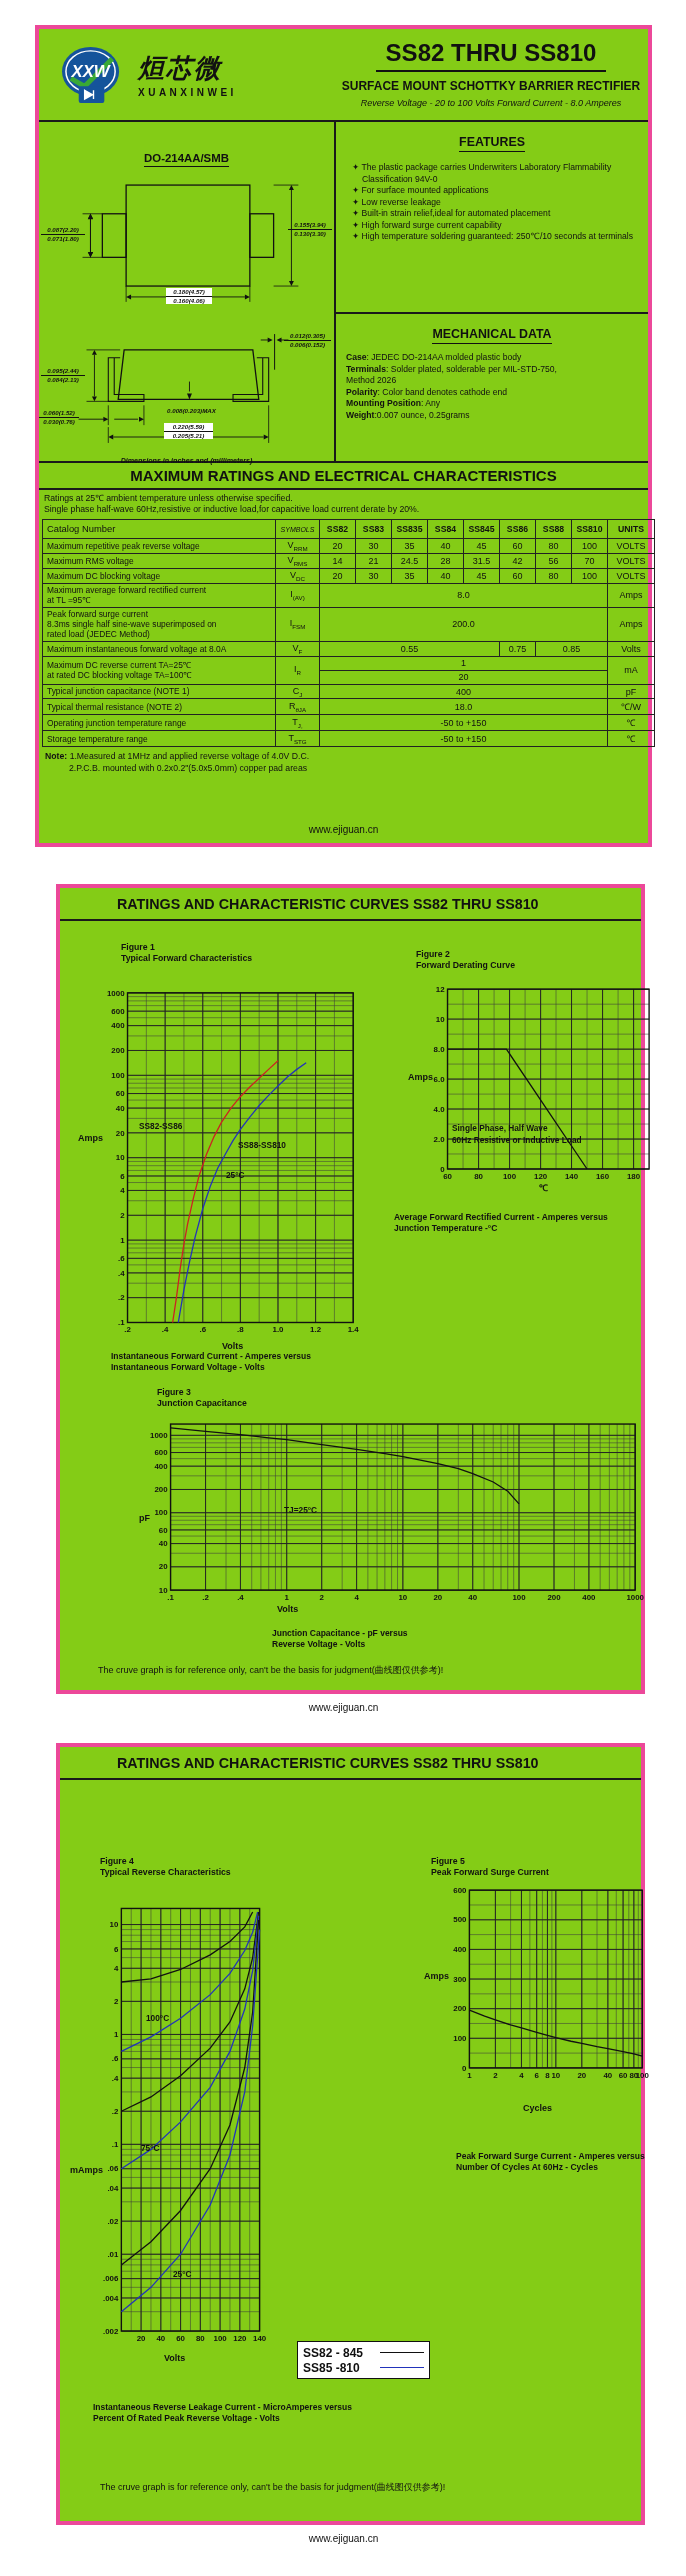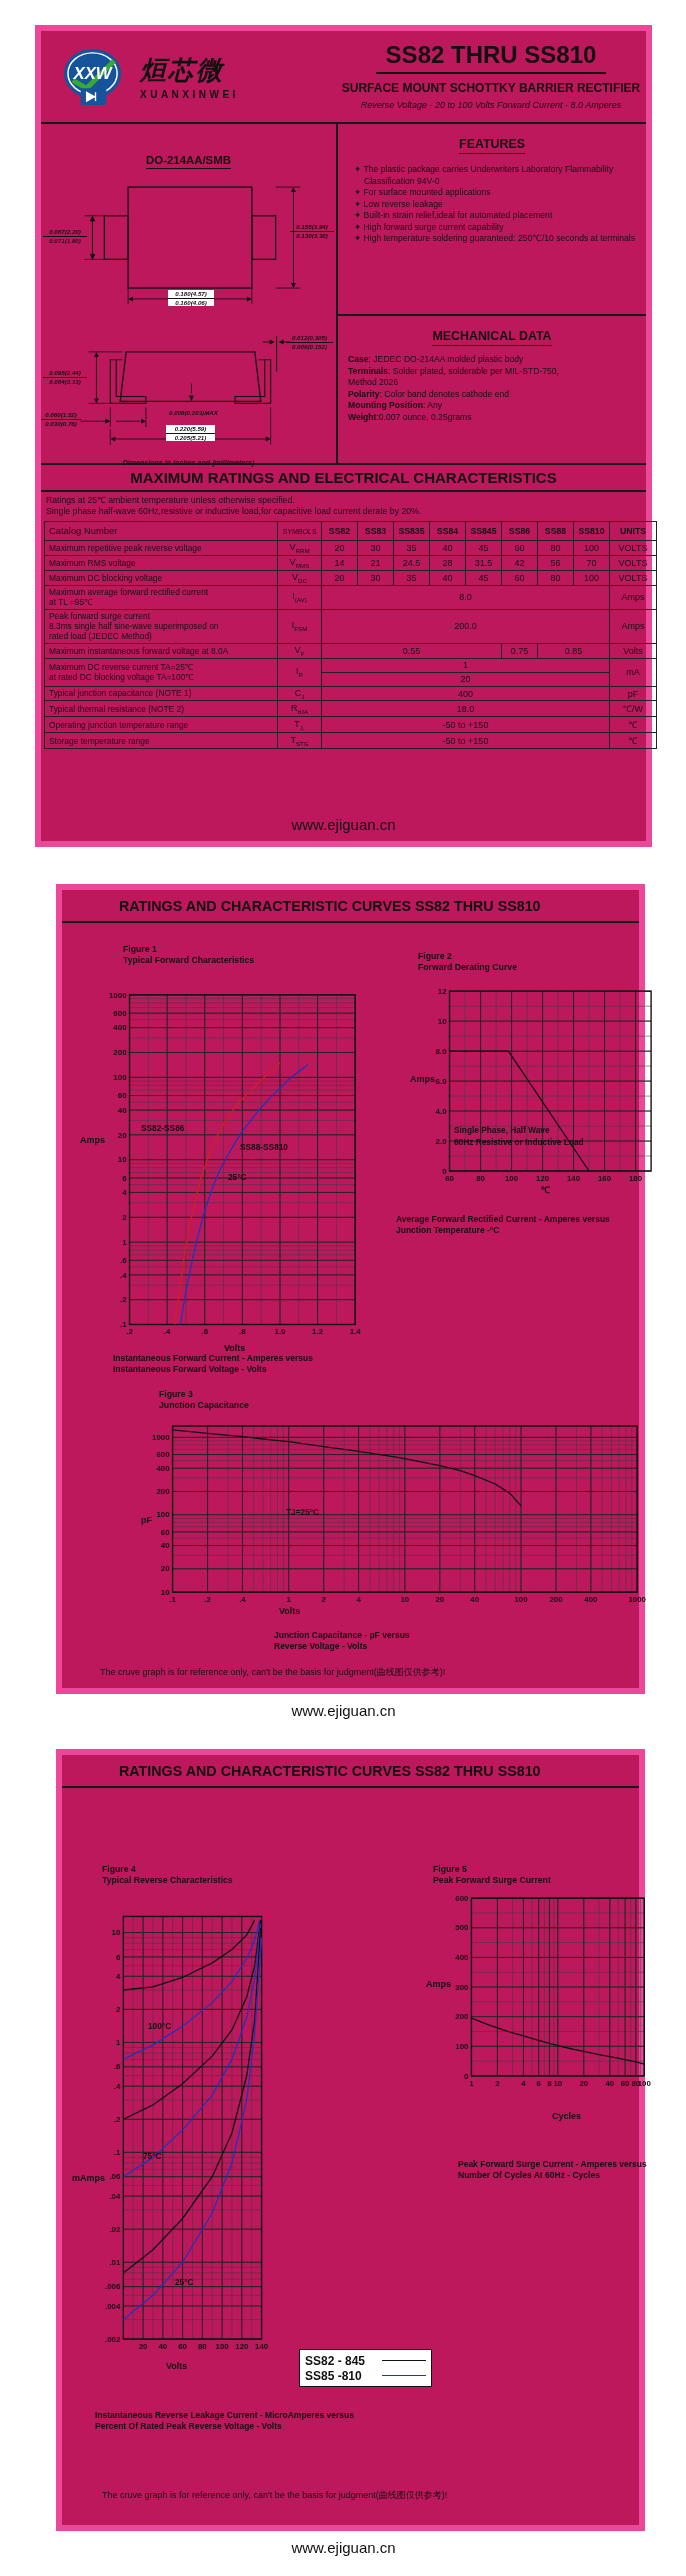--- a/index.html
+++ b/index.html
@@ -1,17 +1,17 @@
 <!DOCTYPE html>
 <html><head>
 <meta charset="utf-8">
 <style>
   html,body{margin:0;padding:0;background:#fff;}
   body{width:687px;height:2576px;font-family:"Liberation Sans",sans-serif;color:#111;overflow:hidden;}
-  .box{border:6px solid #ec4899;box-sizing:border-box;background:#be185d;}
+  .box{border:4px solid #ec4899;box-sizing:border-box;background:#84cc16;}
   
   .p1{margin:25px 35px 0 35px;width:617px;height:822px;display:flex;flex-direction:column;}
   .p1-header{display:flex;border-bottom:2px solid #1a1a1a;height:91px;flex:none;}
   .logo{width:295px;display:flex;align-items:center;padding-left:16px;box-sizing:border-box;}
   .logo-txt{margin-left:6px;}
   .logo-cn{font-size:26px;font-weight:bold;letter-spacing:2px;font-style:italic;}
   .logo-en{font-size:10px;font-weight:bold;letter-spacing:3.5px;margin-top:1px;}
   .titleblk{flex:1;text-align:center;padding-top:10px;}
   .part-title{display:inline-block;font-size:24px;font-weight:bold;border-bottom:2px solid #111;padding:0 10px 3px 10px;}
   .subtitle{font-size:12px;font-weight:bold;margin-top:7px;}
@@ -43,21 +43,21 @@
   table.specs .name{text-align:left;font-size:8.4px;padding-left:4px;line-height:10.4px;}
   table.specs th{font-weight:bold;font-size:8.7px;padding:4px 1px;margin-left:44px;}
   table.specs th.name{font-size:9.4px;font-weight:normal;}
   table.specs th.symh{font-size:7px;font-style:italic;font-weight:normal;}
   table.specs sub{font-size:6.2px;}
   .stack div{line-height:13px;}
   .stack .stt{border-bottom:1px solid #222;}
   .fnotes{font-size:8.7px;line-height:12px;padding:3px 6px;flex:none;}
   .fnotes .pfx{font-weight:bold;}
   .fnotes .l2{padding-left:24px;}
-  .url{text-align:center;font-size:15px;}
+  .url{text-align:center;font-size:10px;}
   .p1 .url{margin-top:auto;padding-bottom:8px;}
   
   .p2{position:relative;margin:37px 0 0 56px;width:589px;height:810px;}
   .p3{position:relative;margin:0 0 0 56px;width:589px;height:782px;}
   .banner{border-bottom:2px solid #1a1a1a;font-size:14.3px;font-weight:bold;padding:8px 0 7px 57px;}
   .figlabel{position:absolute;font-size:8.7px;font-weight:bold;line-height:11.4px;}
   .chart{position:absolute;}
   .chart svg{display:block;}
   svg text{font-family:"Liberation Sans",sans-serif;font-size:8px;font-weight:bold;fill:#111;}
   .axis-label{position:absolute;font-size:9px;font-weight:bold;white-space:nowrap;}
@@ -350,20 +350,24 @@
     </tr>
     <tr>
       <td class="name">Storage temperature range</td>
       <td><span>T</span><sub>STG</sub></td>
       <td colspan="8">-50 to +150</td>
       <td>℃</td>
     </tr>
   </tbody>
     </table>
 
+  <div class="fnotes">
+    <div><span class="pfx">Note:</span> <span>1.Measured at 1MHz and applied reverse voltage of 4.0V D.C.</span></div>
+    <div class="l2">2.P.C.B. mounted with 0.2x0.2"(5.0x5.0mm) copper pad areas</div>
+  </div>
 
   <div class="url">www.ejiguan.cn</div>
 </div>
 
 <div class="p2 box">
   <div class="banner">RATINGS AND CHARACTERISTIC CURVES SS82 THRU SS810</div>
 
   <div class="figlabel" style="left:61px;top:54px;">
     <div>Figure 1</div>
       <div>Typical Forward Characteristics</div>
@@ -867,21 +871,21 @@
         <line x1="46" y1="133.0" x2="221" y2="133.0" stroke="#222" stroke-width="0.95"></line>
         <text x="43" y="135.7" text-anchor="end">200</text>
         <line x1="46" y1="163.0" x2="221" y2="163.0" stroke="#222" stroke-width="0.95"></line>
         <text x="43" y="165.7" text-anchor="end">100</text>
         <line x1="46" y1="193.0" x2="221" y2="193.0" stroke="#222" stroke-width="0.95"></line>
         <text x="43" y="195.7" text-anchor="end">0</text>
         <rect x="46" y="13" width="175" height="180" fill="none" stroke="#111" stroke-width="1.4"></rect>
         <polyline points="46.0,134.5 61.4,140.5 72.3,144.4 87.7,149.5 98.7,152.5 114.1,157.0 125.0,160.0 133.5,162.4 148.9,166.0 159.8,168.1 175.2,171.4 186.2,173.5 201.6,176.5 212.5,178.9 221.0,181.0" fill="none" stroke="#111111" stroke-width="1.3"></polyline>
       </svg>
     <span class="axis-label" style="left:0px;top:94px;">Amps</span>
-    <span class="axis-label" style="left:126px;top:226px;">Cycles</span>
+    <span class="axis-label" style="left:99px;top:226px;">Cycles</span>
   </div>
   <div class="figcap" style="left:396px;top:404px;">
     <div>Peak Forward Surge Current - Amperes versus</div>
       <div>Number Of Cycles At 60Hz - Cycles</div>
   </div>
 
   <div class="disc" style="left:40px;top:734px;">The cruve graph is for reference only, can't be the basis for judgment(曲线图仅供参考)!</div>
 </div>
 <div class="url url-out">www.ejiguan.cn</div>
 

